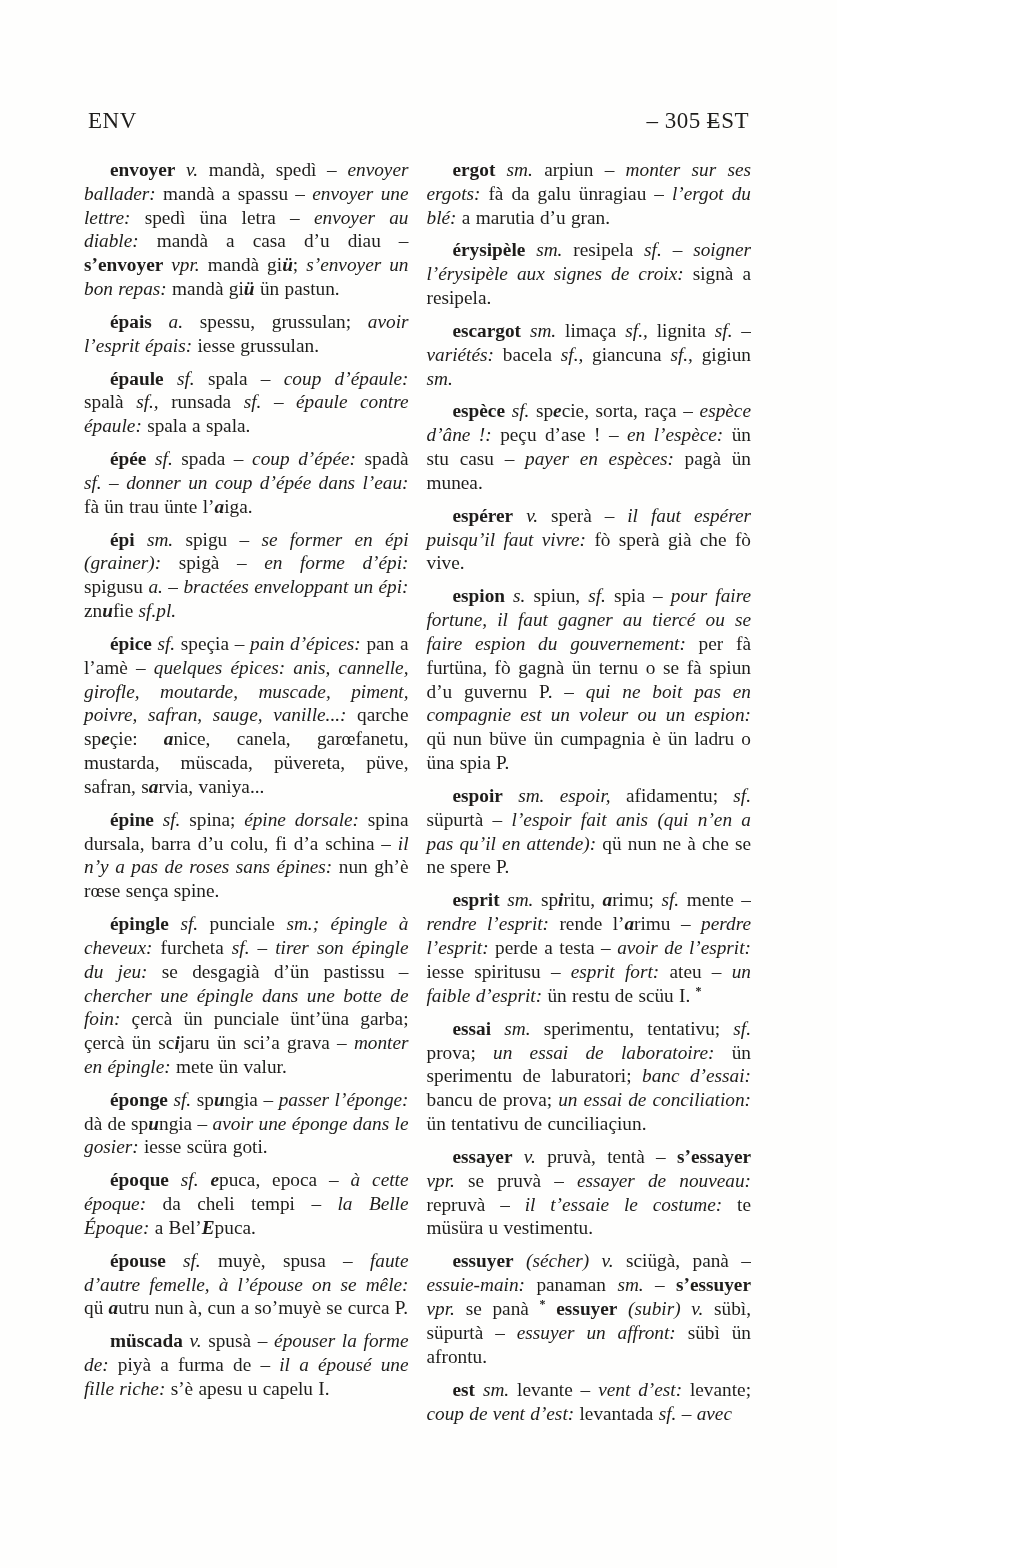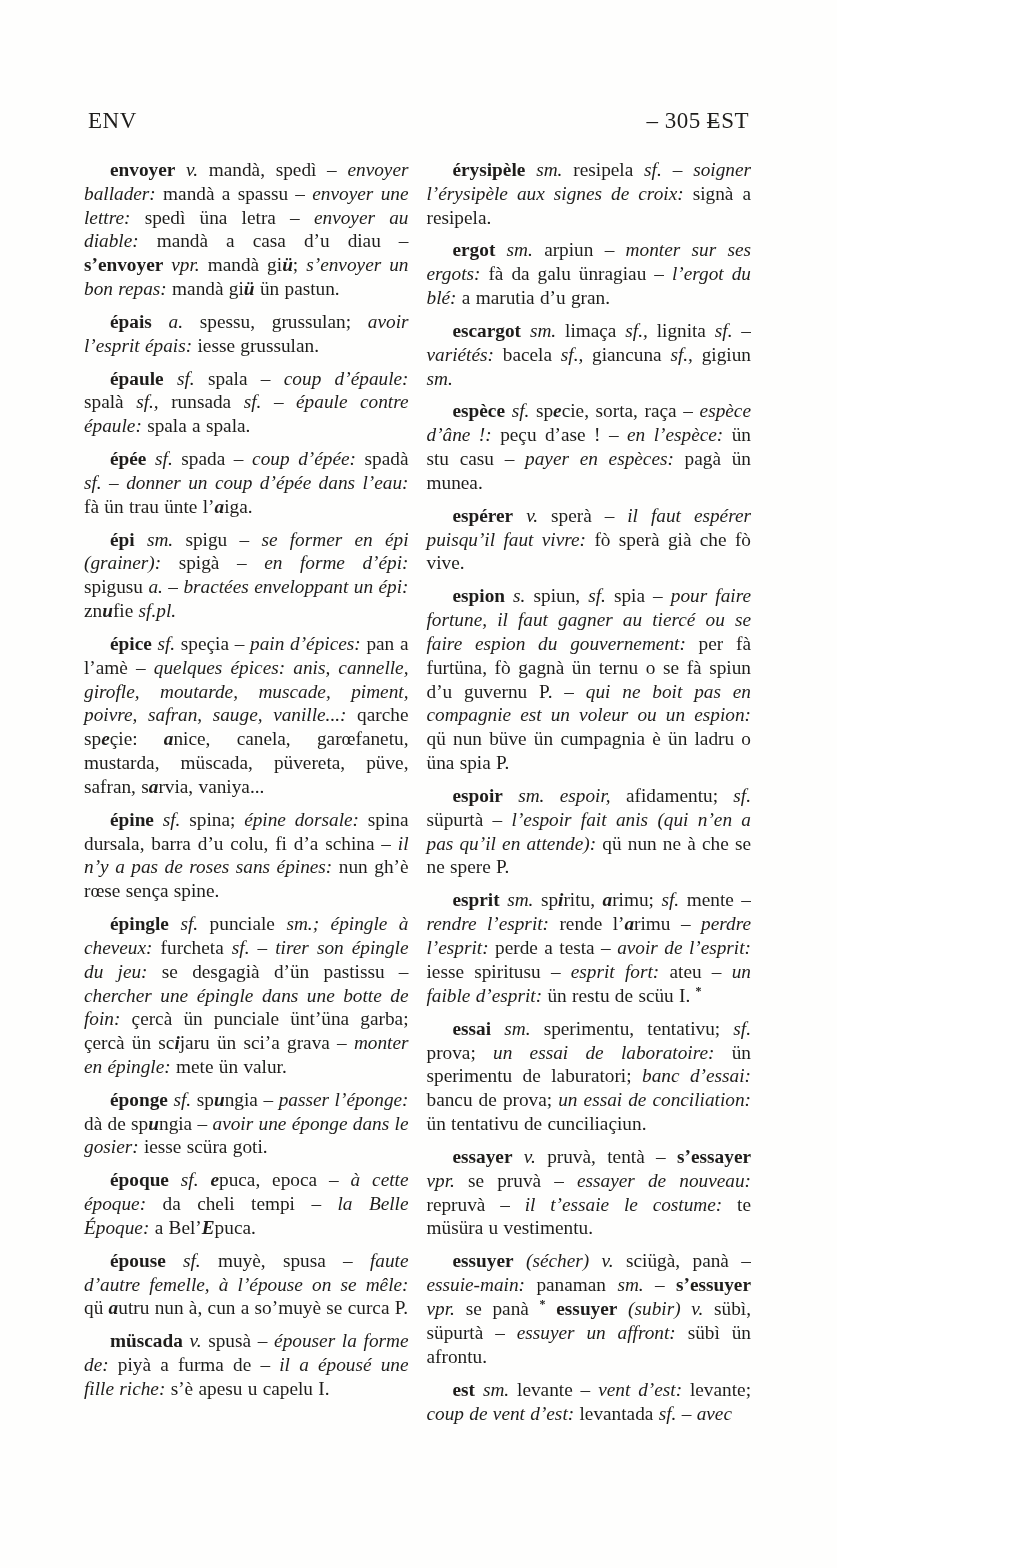--- a/index.html
+++ b/index.html
@@ -68,22 +68,22 @@
         <p class="entry"><span class="seg-b">épi</span><span class="seg-r"> </span><span class="seg-i">sm.</span><span class="seg-r"> spigu – </span><span class="seg-i">se former en épi (grainer):</span><span class="seg-r"> spigà – </span><span class="seg-i">en forme d’épi:</span><span class="seg-r"> spigusu </span><span class="seg-i">a.</span><span class="seg-r"> – </span><span class="seg-i">bractées enveloppant un épi:</span><span class="seg-r"> zn</span><span class="seg-bi">u</span><span class="seg-r">fie </span><span class="seg-i">sf.pl.</span></p>
         <p class="entry"><span class="seg-b">épice</span><span class="seg-r"> </span><span class="seg-i">sf.</span><span class="seg-r"> speçia – </span><span class="seg-i">pain d’épices:</span><span class="seg-r"> pan a l’amè – </span><span class="seg-i">quelques épices: anis, cannelle, girofle, moutarde, muscade, piment, poivre, safran, sauge, vanille...:</span><span class="seg-r"> qarche sp</span><span class="seg-bi">e</span><span class="seg-r">çie: </span><span class="seg-bi">a</span><span class="seg-r">nice, canela, garœfanetu, mustarda, müscada, püvereta, püve, safran, s</span><span class="seg-bi">a</span><span class="seg-r">rvia, vaniya...</span></p>
         <p class="entry"><span class="seg-b">épine</span><span class="seg-r"> </span><span class="seg-i">sf.</span><span class="seg-r"> spina; </span><span class="seg-i">épine dorsale:</span><span class="seg-r"> spina dursala, barra d’u colu, fi d’a schina – </span><span class="seg-i">il n’y a pas de roses sans épines:</span><span class="seg-r"> nun gh’è rœse sença spine.</span></p>
         <p class="entry"><span class="seg-b">épingle</span><span class="seg-r"> </span><span class="seg-i">sf.</span><span class="seg-r"> punciale </span><span class="seg-i">sm.;</span><span class="seg-r"> </span><span class="seg-i">épingle à cheveux:</span><span class="seg-r"> furcheta </span><span class="seg-i">sf.</span><span class="seg-r"> – </span><span class="seg-i">tirer son épingle du jeu:</span><span class="seg-r"> se desgagià d’ün pastissu – </span><span class="seg-i">chercher une épingle dans une botte de foin:</span><span class="seg-r"> çercà ün punciale ünt’üna garba; çercà ün sc</span><span class="seg-bi">i</span><span class="seg-r">jaru ün sci’a grava – </span><span class="seg-i">monter en épingle:</span><span class="seg-r"> mete ün valur.</span></p>
         <p class="entry"><span class="seg-b">éponge</span><span class="seg-r"> </span><span class="seg-i">sf.</span><span class="seg-r"> sp</span><span class="seg-bi">u</span><span class="seg-r">ngia – </span><span class="seg-i">passer l’éponge:</span><span class="seg-r"> dà de sp</span><span class="seg-bi">u</span><span class="seg-r">ngia – </span><span class="seg-i">avoir une éponge dans le gosier:</span><span class="seg-r"> iesse scüra goti.</span></p>
         <p class="entry"><span class="seg-b">époque</span><span class="seg-r"> </span><span class="seg-i">sf.</span><span class="seg-r"> </span><span class="seg-bi">e</span><span class="seg-r">puca, epoca – </span><span class="seg-i">à cette époque:</span><span class="seg-r"> da cheli tempi – </span><span class="seg-i">la Belle Époque:</span><span class="seg-r"> a Bel’</span><span class="seg-bi">E</span><span class="seg-r">puca.</span></p>
         <p class="entry"><span class="seg-b">épouse</span><span class="seg-r"> </span><span class="seg-i">sf.</span><span class="seg-r"> muyè, spusa – </span><span class="seg-i">faute d’autre femelle, à l’épouse on se mêle:</span><span class="seg-r"> qü </span><span class="seg-bi">a</span><span class="seg-r">utru nun à, cun a so’muyè se curca P.</span></p>
         <p class="entry"><span class="seg-b">müscada</span><span class="seg-r"> </span><span class="seg-i">v.</span><span class="seg-r"> spusà – </span><span class="seg-i">épouser la forme de:</span><span class="seg-r"> piyà a furma de – </span><span class="seg-i">il a épousé une fille riche:</span><span class="seg-r"> s’è apesu u capelu I.</span></p>
       </div>
     <div class="col">
+        <p class="entry"><span class="seg-b">ergot</span><span class="seg-r"> </span><span class="seg-i">sm.</span><span class="seg-r"> arpiun – </span><span class="seg-i">monter sur ses ergots:</span><span class="seg-r"> fà da galu ünragiau – </span><span class="seg-i">l’ergot du blé:</span><span class="seg-r"> a marutia d’u gran.</span></p>
         <p class="entry"><span class="seg-b">érysipèle</span><span class="seg-r"> </span><span class="seg-i">sm.</span><span class="seg-r"> resipela </span><span class="seg-i">sf.</span><span class="seg-r"> – </span><span class="seg-i">soigner l’érysipèle aux signes de croix:</span><span class="seg-r"> signà a resipela.</span></p>
-        <p class="entry"><span class="seg-b">ergot</span><span class="seg-r"> </span><span class="seg-i">sm.</span><span class="seg-r"> arpiun – </span><span class="seg-i">monter sur ses ergots:</span><span class="seg-r"> fà da galu ünragiau – </span><span class="seg-i">l’ergot du blé:</span><span class="seg-r"> a marutia d’u gran.</span></p>
         <p class="entry"><span class="seg-b">escargot</span><span class="seg-r"> </span><span class="seg-i">sm.</span><span class="seg-r"> limaça </span><span class="seg-i">sf.,</span><span class="seg-r"> lignita </span><span class="seg-i">sf.</span><span class="seg-r"> – </span><span class="seg-i">variétés:</span><span class="seg-r"> bacela </span><span class="seg-i">sf.,</span><span class="seg-r"> giancuna </span><span class="seg-i">sf.,</span><span class="seg-r"> gigiun </span><span class="seg-i">sm.</span></p>
         <p class="entry"><span class="seg-b">espèce</span><span class="seg-r"> </span><span class="seg-i">sf.</span><span class="seg-r"> sp</span><span class="seg-bi">e</span><span class="seg-r">cie, sorta, raça – </span><span class="seg-i">espèce d’âne !:</span><span class="seg-r"> peçu d’ase ! – </span><span class="seg-i">en l’espèce:</span><span class="seg-r"> ün stu casu – </span><span class="seg-i">payer en espèces:</span><span class="seg-r"> pagà ün munea.</span></p>
         <p class="entry"><span class="seg-b">espérer</span><span class="seg-r"> </span><span class="seg-i">v.</span><span class="seg-r"> sperà – </span><span class="seg-i">il faut espérer puisqu’il faut vivre:</span><span class="seg-r"> fò sperà già che fò vive.</span></p>
         <p class="entry"><span class="seg-b">espion</span><span class="seg-r"> </span><span class="seg-i">s.</span><span class="seg-r"> spiun, </span><span class="seg-i">sf.</span><span class="seg-r"> spia – </span><span class="seg-i">pour faire fortune, il faut gagner au tiercé ou se faire espion du gouvernement:</span><span class="seg-r"> per fà furtüna, fò gagnà ün ternu o se fà spiun d’u guvernu P. – </span><span class="seg-i">qui ne boit pas en compagnie est un voleur ou un espion:</span><span class="seg-r"> qü nun büve ün cumpagnia è ün ladru o üna spia P.</span></p>
         <p class="entry"><span class="seg-b">espoir</span><span class="seg-r"> </span><span class="seg-i">sm. espoir,</span><span class="seg-r"> afidamentu; </span><span class="seg-i">sf.</span><span class="seg-r"> süpurtà – </span><span class="seg-i">l’espoir fait anis (qui n’en a pas qu’il en attende):</span><span class="seg-r"> qü nun ne à che se ne spere P.</span></p>
         <p class="entry"><span class="seg-b">esprit</span><span class="seg-r"> </span><span class="seg-i">sm.</span><span class="seg-r"> sp</span><span class="seg-bi">i</span><span class="seg-r">ritu, </span><span class="seg-bi">a</span><span class="seg-r">rimu; </span><span class="seg-i">sf.</span><span class="seg-r"> mente – </span><span class="seg-i">rendre l’esprit:</span><span class="seg-r"> rende l’</span><span class="seg-bi">a</span><span class="seg-r">rimu – </span><span class="seg-i">perdre l’esprit:</span><span class="seg-r"> perde a testa – </span><span class="seg-i">avoir de l’esprit:</span><span class="seg-r"> iesse spiritusu – </span><span class="seg-i">esprit fort:</span><span class="seg-r"> ateu – </span><span class="seg-i">un faible d’esprit:</span><span class="seg-r"> ün restu de scüu I. </span><span class="seg-sup">*</span></p>
         <p class="entry"><span class="seg-b">essai</span><span class="seg-r"> </span><span class="seg-i">sm.</span><span class="seg-r"> sperimentu, tentativu; </span><span class="seg-i">sf.</span><span class="seg-r"> prova; </span><span class="seg-i">un essai de laboratoire:</span><span class="seg-r"> ün sperimentu de laburatori; </span><span class="seg-i">banc d’essai:</span><span class="seg-r"> bancu de prova; </span><span class="seg-i">un essai de conciliation:</span><span class="seg-r"> ün tentativu de cunciliaçiun.</span></p>
         <p class="entry"><span class="seg-b">essayer</span><span class="seg-r"> </span><span class="seg-i">v.</span><span class="seg-r"> pruvà, tentà – </span><span class="seg-b">s’essayer</span><span class="seg-r"> </span><span class="seg-i">vpr.</span><span class="seg-r"> se pruvà – </span><span class="seg-i">essayer de nouveau:</span><span class="seg-r"> repruvà – </span><span class="seg-i">il t’essaie le costume:</span><span class="seg-r"> te müsüra u vestimentu.</span></p>
         <p class="entry"><span class="seg-b">essuyer</span><span class="seg-r"> </span><span class="seg-i">(sécher) v.</span><span class="seg-r"> sciügà, panà – </span><span class="seg-i">essuie-main:</span><span class="seg-r"> panaman </span><span class="seg-i">sm.</span><span class="seg-r"> – </span><span class="seg-b">s’essuyer</span><span class="seg-r"> </span><span class="seg-i">vpr.</span><span class="seg-r"> se panà </span><span class="seg-sup">*</span><span class="seg-r"> </span><span class="seg-b">essuyer</span><span class="seg-r"> </span><span class="seg-i">(subir) v.</span><span class="seg-r"> sübì, süpurtà – </span><span class="seg-i">essuyer un affront:</span><span class="seg-r"> sübì ün afrontu.</span></p>
         <p class="entry"><span class="seg-b">est</span><span class="seg-r"> </span><span class="seg-i">sm.</span><span class="seg-r"> levante – </span><span class="seg-i">vent d’est:</span><span class="seg-r"> levante; </span><span class="seg-i">coup de vent d’est:</span><span class="seg-r"> levantada </span><span class="seg-i">sf.</span><span class="seg-r"> – </span><span class="seg-i">avec</span></p>

